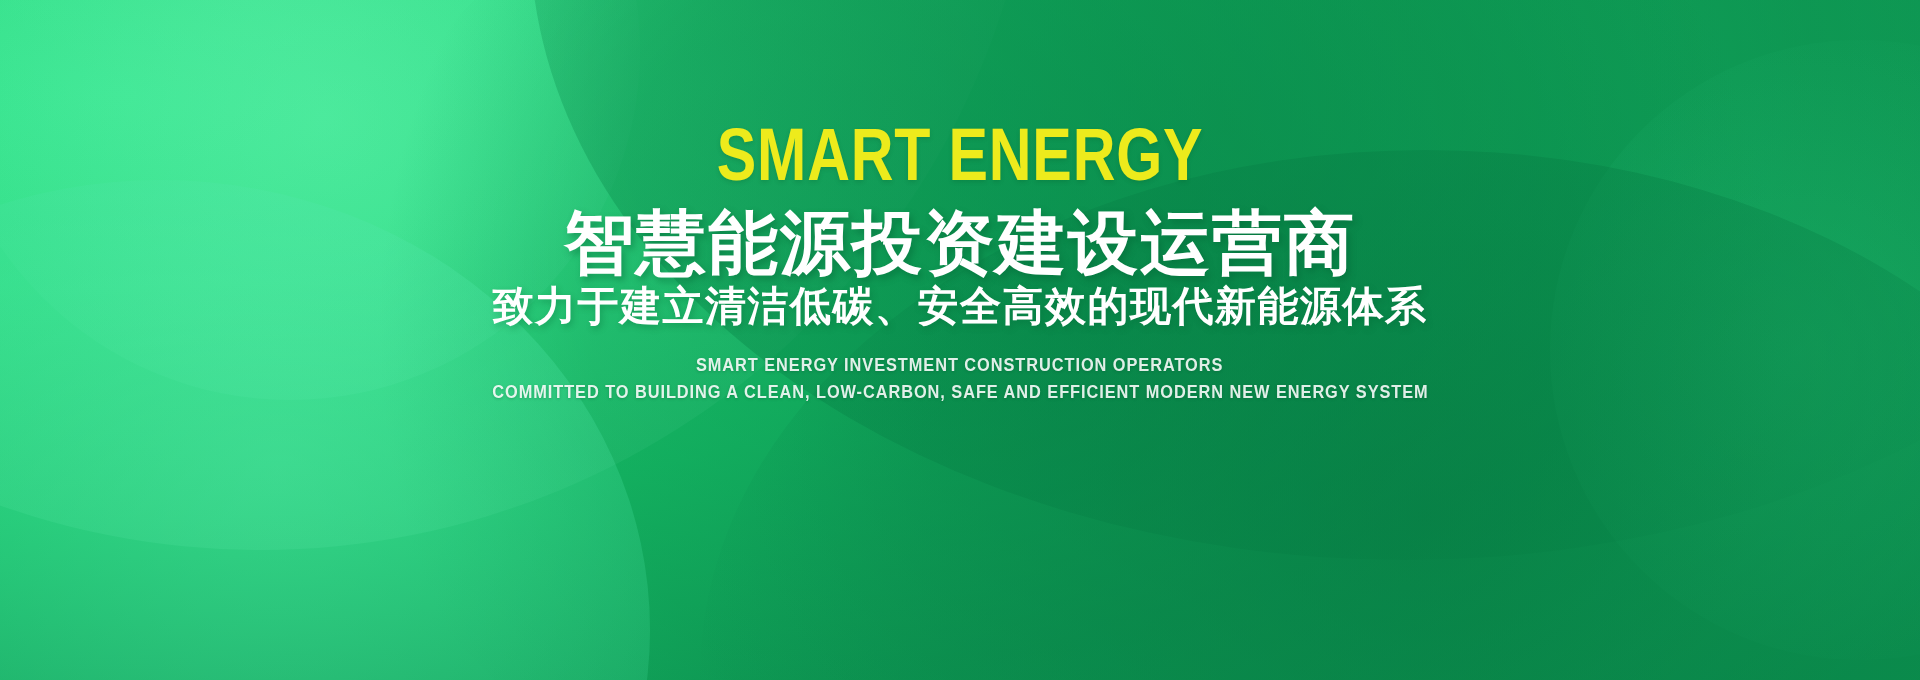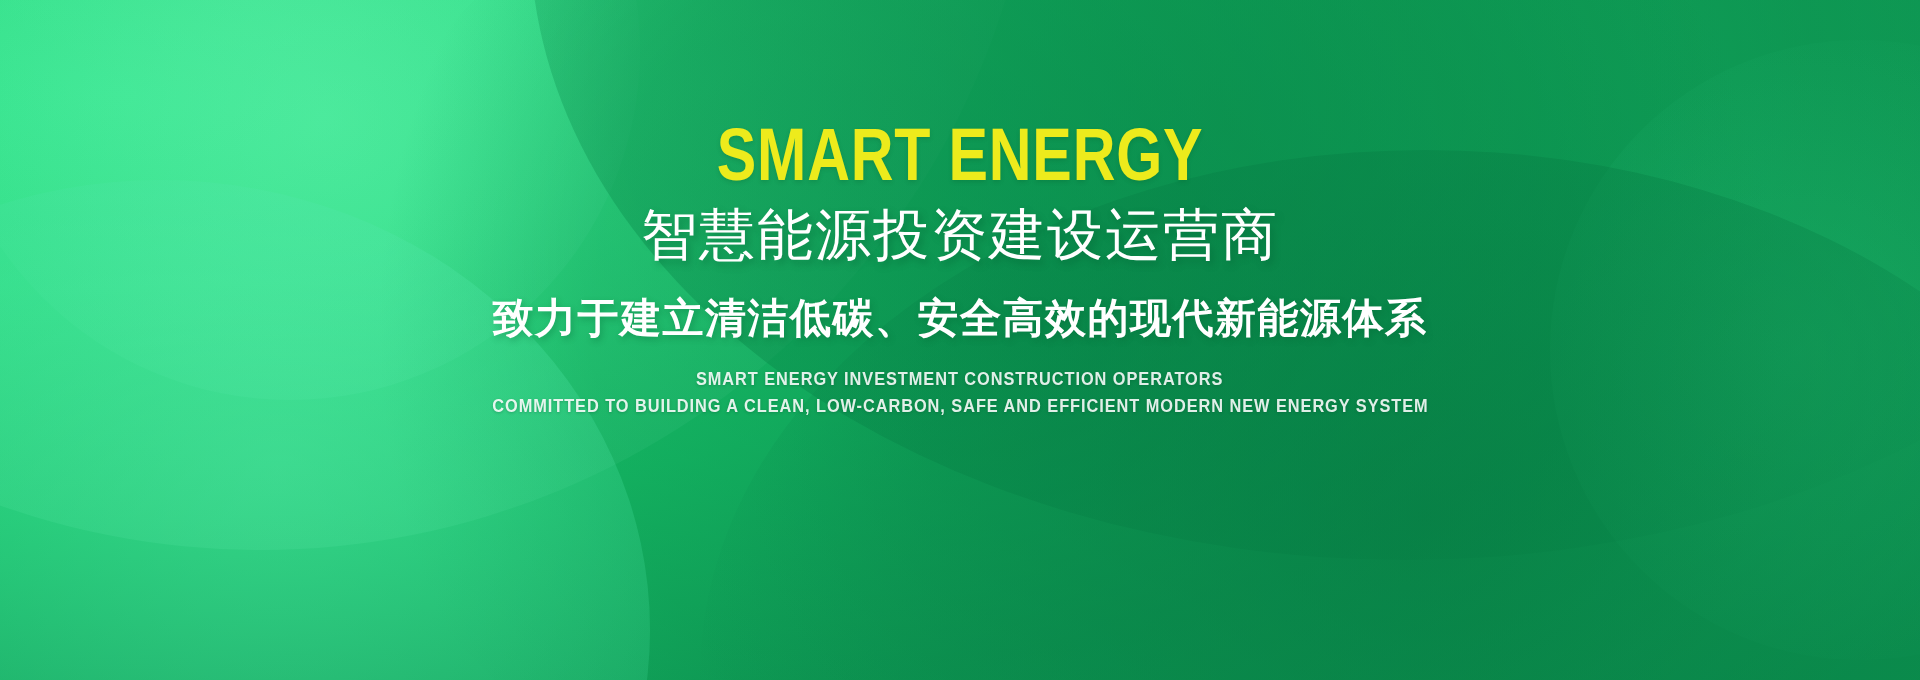--- a/index.html
+++ b/index.html
@@ -82,32 +82,31 @@
     line-height:1;
     transform:scaleX(0.80);
     transform-origin:center center;
     white-space:nowrap;
     text-shadow:0 2px 5px rgba(0,70,35,0.18);
   }
 
   .title-cn {
     margin-top:12px;
     font-family:"Liberation Sans","DejaVu Sans", sans-serif;
-    font-size:56px;
-    font-weight:normal;
+    font-size:70px;
+    font-weight:bold;
     color:#ffffff;
     letter-spacing:2px;
     line-height:1.12;
     white-space:nowrap;
     text-shadow:3px 4px 7px rgba(0,92,48,0.42);
   }
 
   .subtitle-cn {
-    margin-top:30px;
-    font-family:Liberation Mono, monospace;
+    font-family:Liberation Sans, sans-serif;
     font-size:41px;
     font-weight:bold;
     color:#ffffff;
     letter-spacing:1.5px;
     line-height:1.2;
     white-space:nowrap;
     text-shadow:2px 3px 6px rgba(0,92,48,0.32);
   }
 
   .caption-block {

